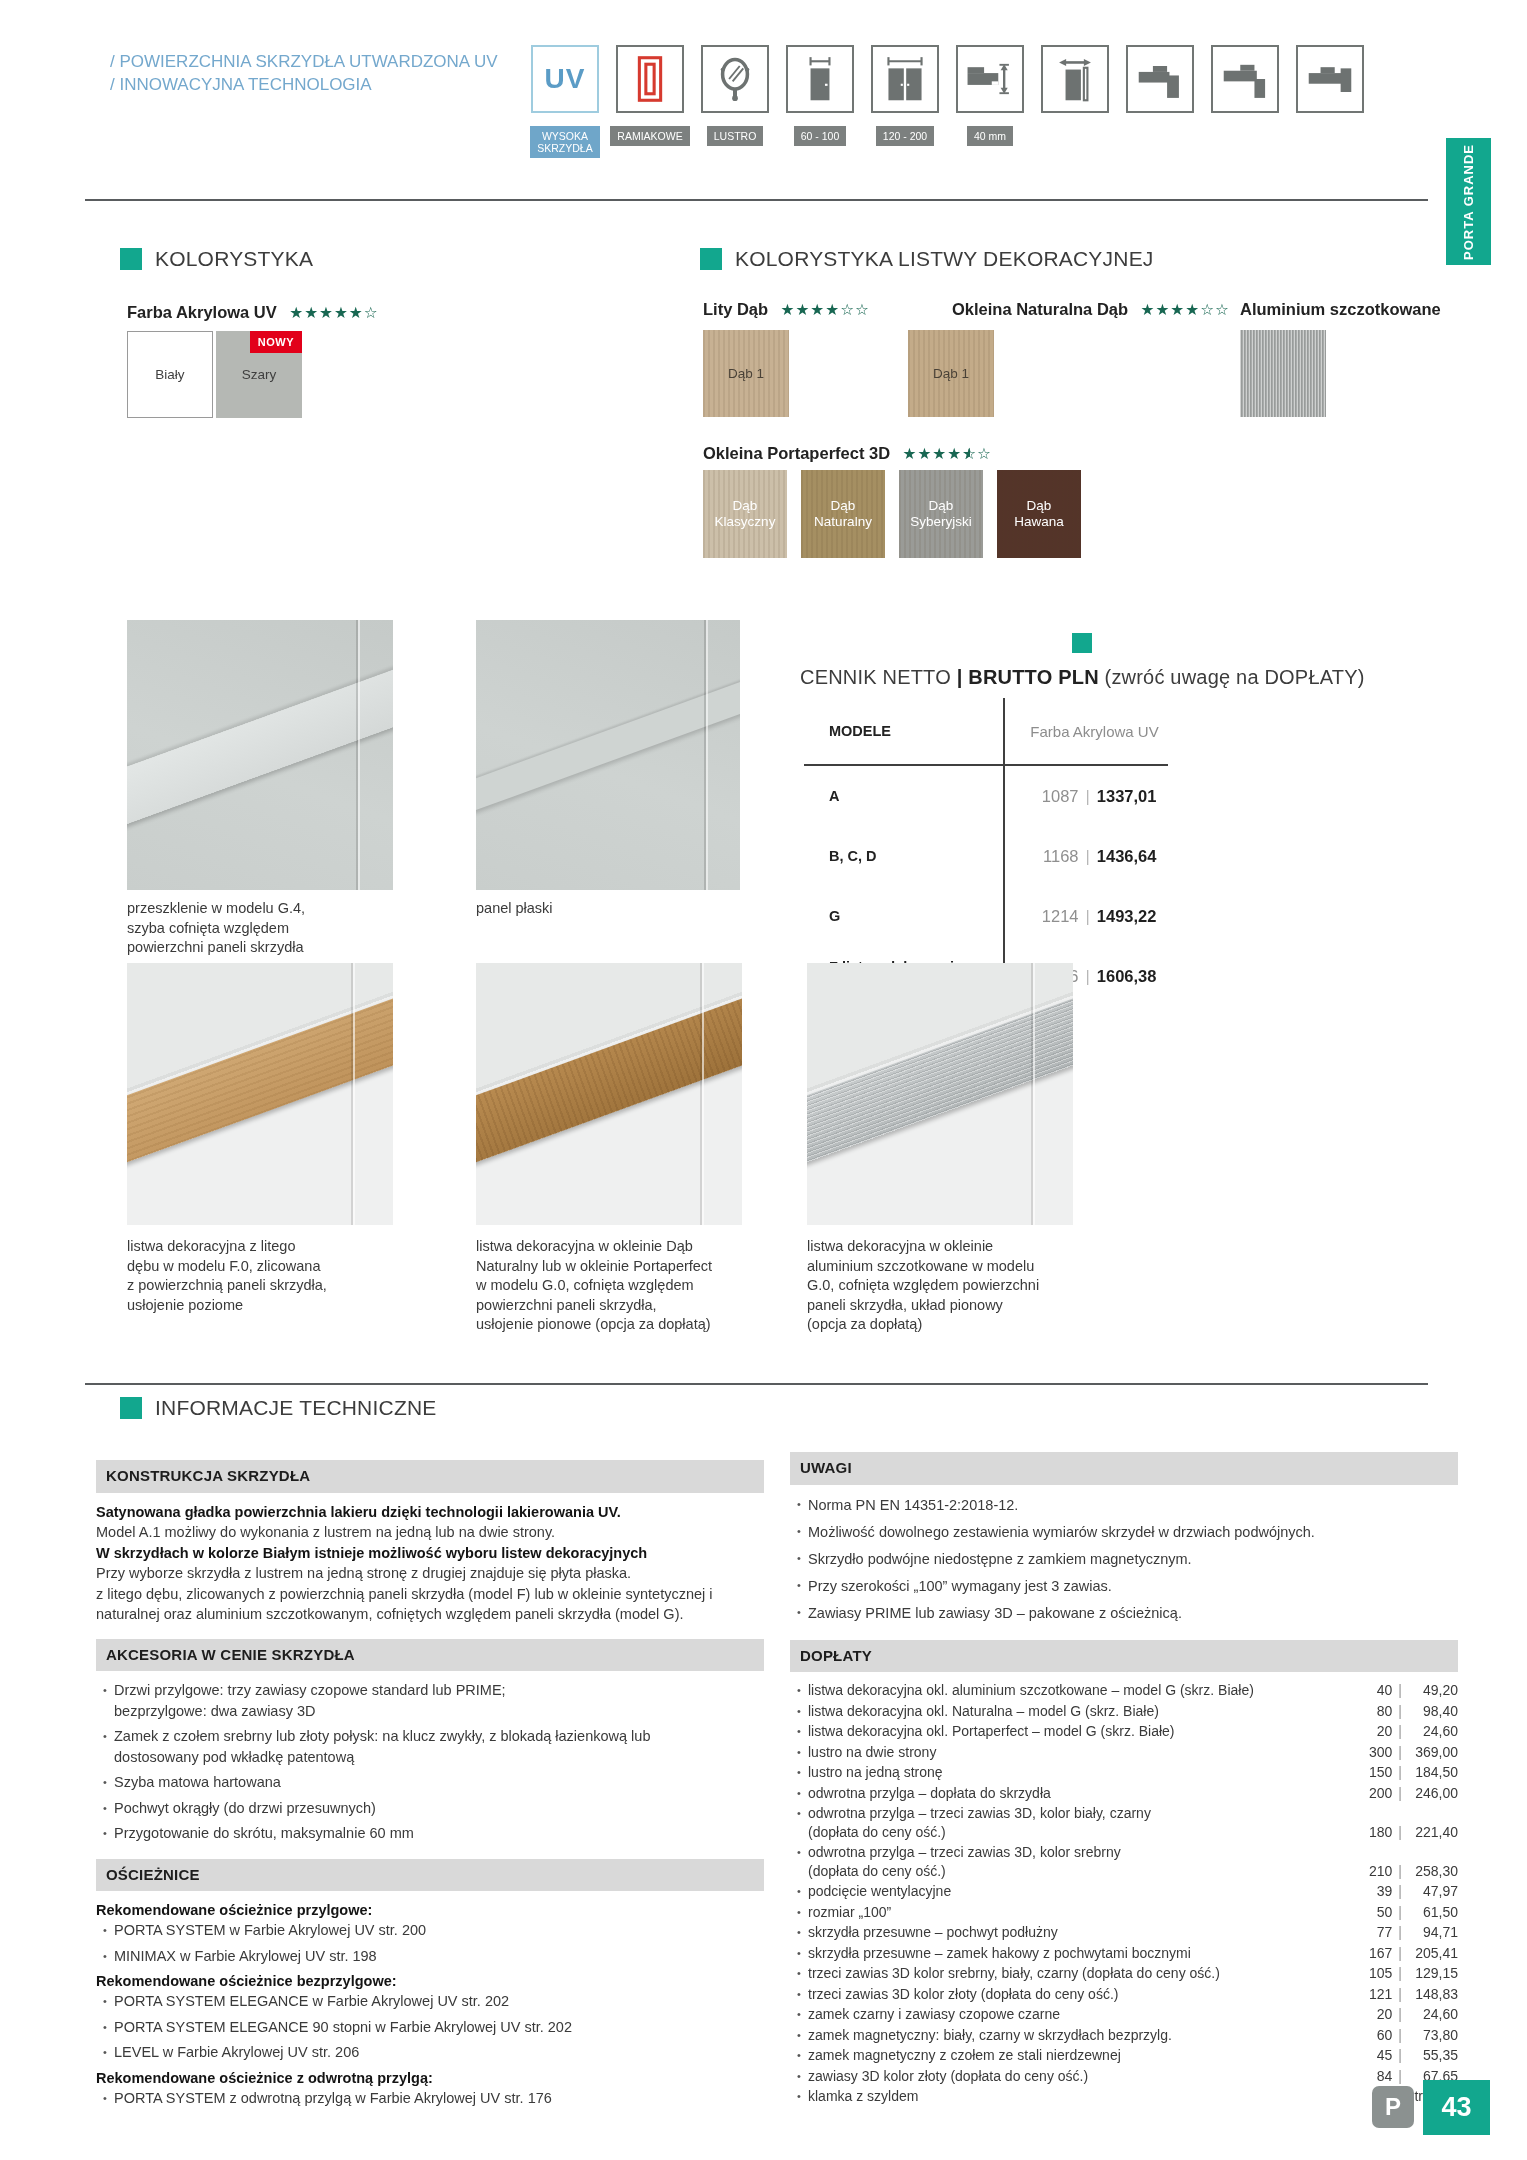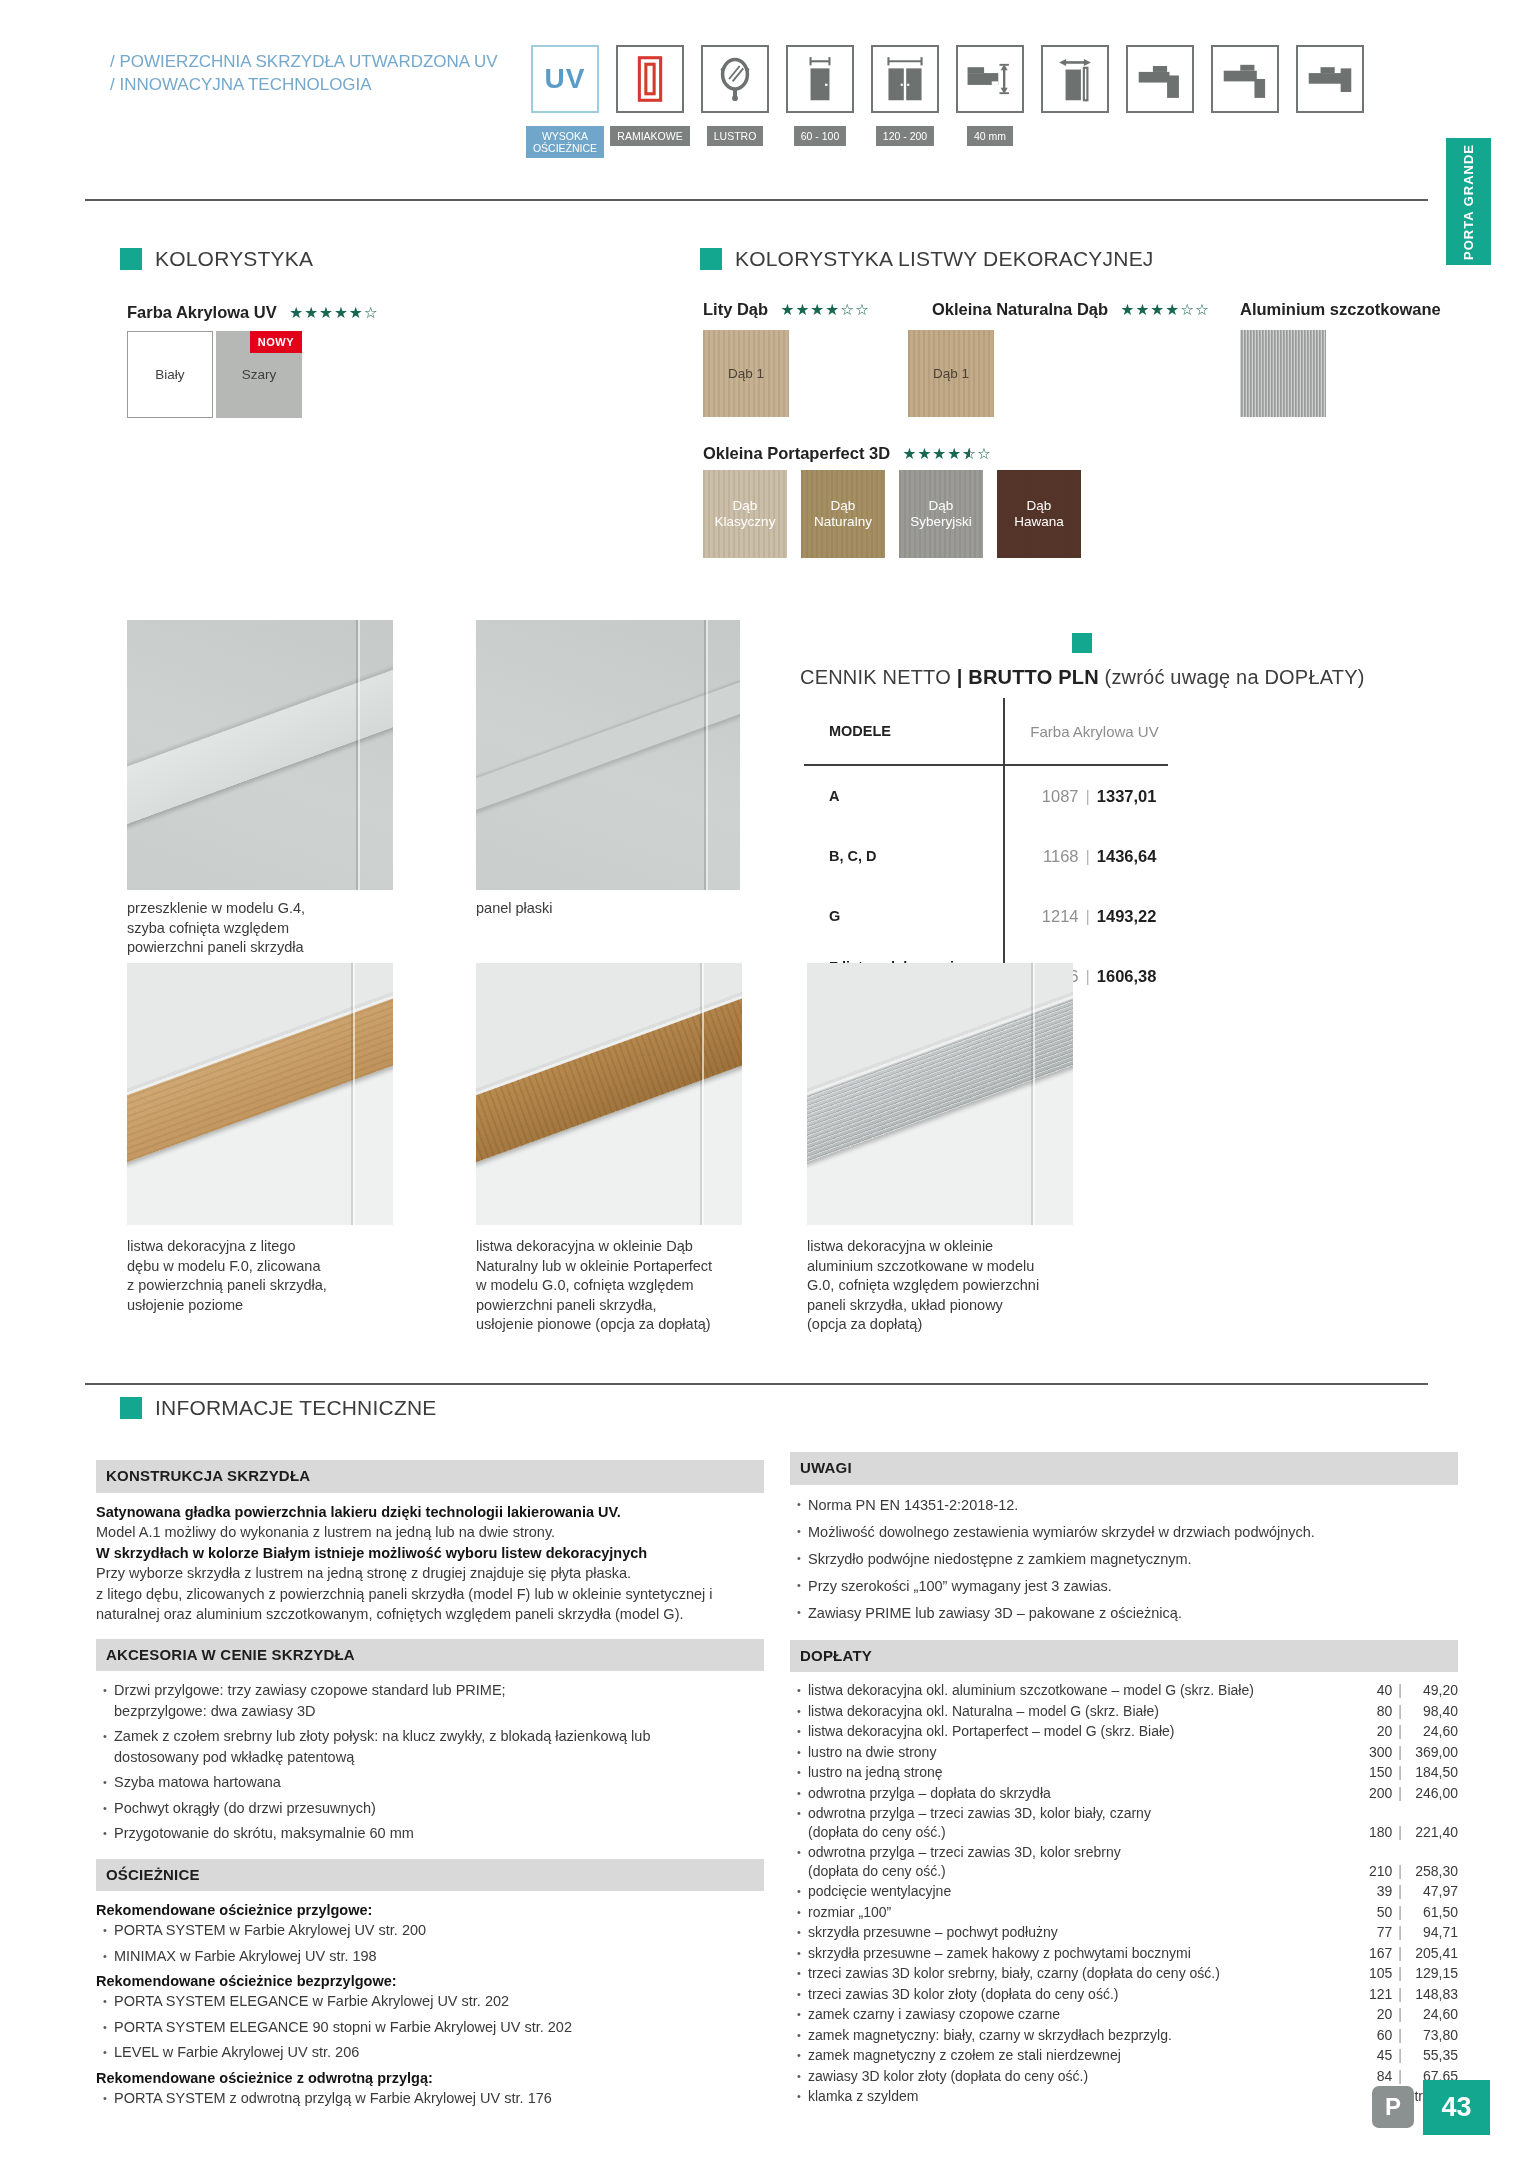--- a/index.html
+++ b/index.html
@@ -126,21 +126,21 @@
   <div class="abs hdr-left">
     <div>/ POWIERZCHNIA SKRZYDŁA UTWARDZONA UV</div>
     <div>/ INNOWACYJNA TECHNOLOGIA</div>
   </div>
   <div class="abs icon-row">
       <div class="icon-cell">
         <div class="icon-box uv">
           <span class="uv-text">UV</span>
         </div>
         <div class="icon-label blue">WYSOKA
-OŚCIEŻNICE</div>
+SKRZYDŁA</div>
       </div>
       <div class="icon-cell">
         <div class="icon-box">
           <svg viewBox="0 0 44 44">
             <rect x="13" y="4" width="18" height="36" fill="none" stroke="#d63a2f" stroke-width="2.6"></rect>
             <rect x="18.5" y="9.5" width="7" height="25" fill="none" stroke="#d63a2f" stroke-width="2.6"></rect>
           </svg>
         </div>
         <div class="icon-label">RAMIAKOWE</div>
       </div>
@@ -260,21 +260,21 @@
     <span class="sq"></span>
     <span class="t">KOLORYSTYKA LISTWY DEKORACYJNEJ</span>
   </div>
   <div class="abs" style="left:703px;top:300px;">
     <span class="grp-title">Lity Dąb</span>
     <span class="stars"><span class="st">★</span><span class="st">★</span><span class="st">★</span><span class="st">★</span><span class="st">☆</span><span class="st">☆</span></span>
   </div>
   <div class="abs swatch-row" style="left:703px;top:330px;">
       <div class="swatch wood" style="background: repeating-linear-gradient(90deg, rgba(80, 60, 35, 0.1) 0px, rgba(80, 60, 35, 0.1) 2px, transparent 2px, transparent 5px) rgb(199, 177, 147); color: rgb(74, 66, 55);"><span class="swatch-label">Dąb 1</span></div>
     </div>
-  <div class="abs" style="left:932px;top:300px;">
+  <div class="abs" style="left:952px;top:300px;">
     <span class="grp-title">Okleina Naturalna Dąb</span>
     <span class="stars"><span class="st">★</span><span class="st">★</span><span class="st">★</span><span class="st">★</span><span class="st">☆</span><span class="st">☆</span></span>
   </div>
   <div class="abs swatch-row" style="left:908px;top:330px;">
       <div class="swatch wood" style="background: repeating-linear-gradient(90deg, rgba(80, 60, 35, 0.1) 0px, rgba(80, 60, 35, 0.1) 2px, transparent 2px, transparent 5px) rgb(195, 171, 137); color: rgb(74, 66, 55);"><span class="swatch-label">Dąb 1</span></div>
     </div>
   <div class="abs" style="left:1240px;top:300px;">
     <span class="grp-title">Aluminium szczotkowane</span>
   </div>
   <div class="abs swatch-row" style="left:1240px;top:330px;">

